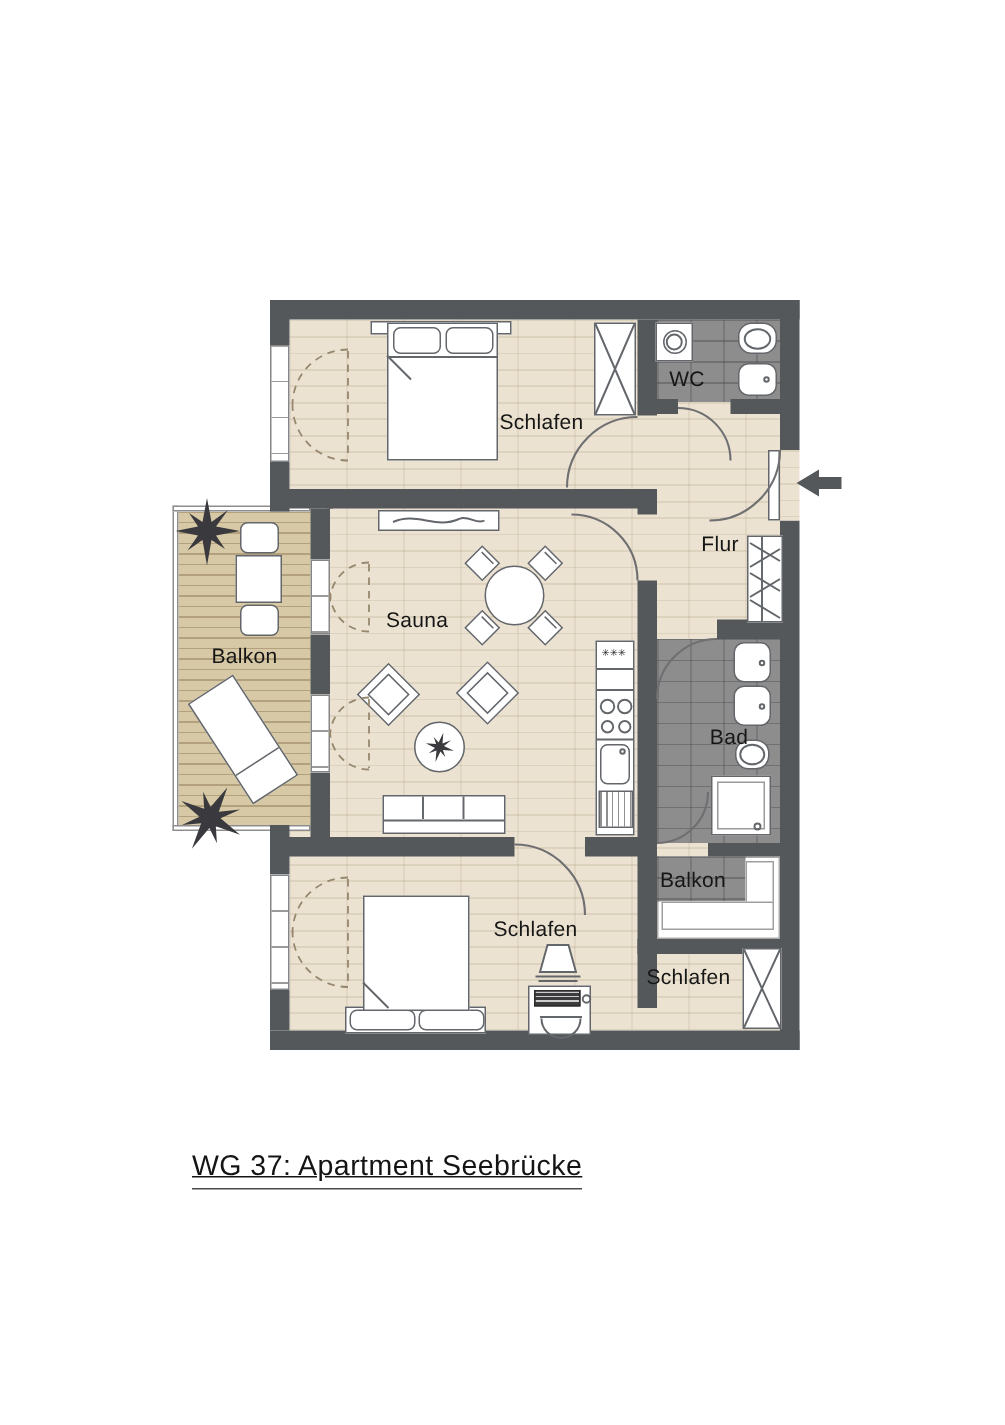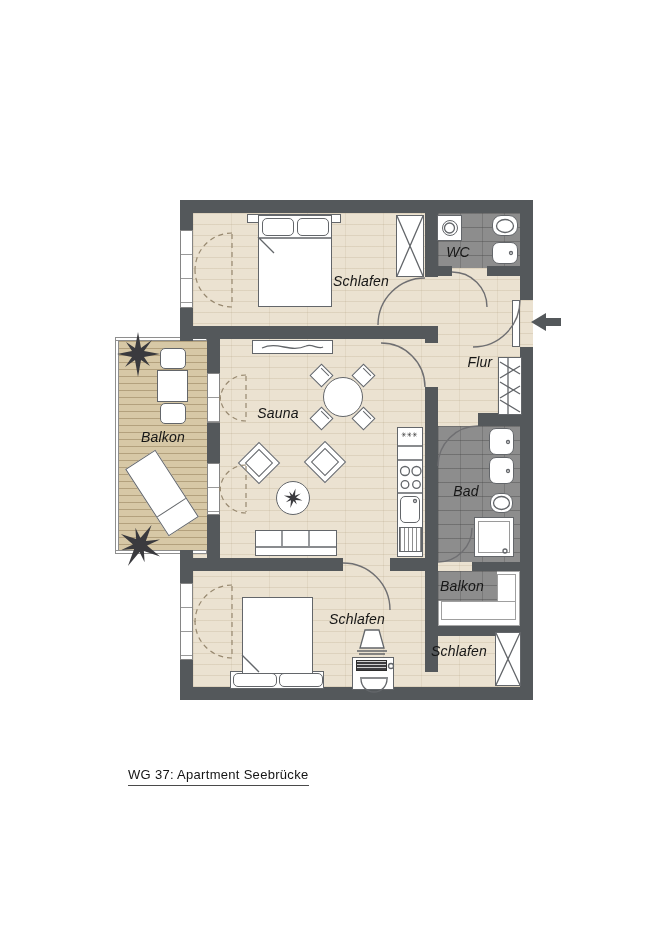--- a/index.html
+++ b/index.html
@@ -44,24 +44,24 @@
   .shower::after{content:"";position:absolute;inset:3px;border:1px solid #9a9a9a;}
   .drain{background:repeating-linear-gradient(90deg,#8f8f8f 0 1px,transparent 1px 4px),#fff;
       border:1.2px solid var(--line);box-sizing:border-box;}
   .benchw{background:#fff;border:1px solid #9f9f9f;box-sizing:border-box;}
   .saunaroom{background:#fff;border:1px solid #a8a8a8;box-sizing:border-box;}
   .lapt{background:#3c3c3f;
       background-image:repeating-linear-gradient(180deg,rgba(255,255,255,.75) 0 1px,transparent 1px 3px);
       border:1px solid #2c2c2c;box-sizing:border-box;}
   
   .lbl{position:absolute;transform:translate(-50%,-50%);font-size:14px;color:var(--text);
-      white-space:nowrap;letter-spacing:.2px;font-style:italic;}
+      white-space:nowrap;letter-spacing:.2px;}
   .ksym{position:absolute;font-size:6.5px;color:#222;letter-spacing:0;}
-  .title{position:absolute;left:128px;top:767px;font-size:13px;color:#141414;
-      letter-spacing:.3px;border-bottom:1.6px solid #4a4a4a;padding-bottom:3px;}
+  .title{position:absolute;left:128px;top:767px;font-size:19px;color:#141414;
+      letter-spacing:.3px;border-bottom:1.6px solid #4a4a4a;padding-bottom:3px;text-decoration:underline;}
 </style>
 </head>
 <body>
 
 <div class="stage">
 
   <div class="abs wood" style="left:193px;top:213px;width:327px;height:474px"></div>
   <div class="abs tilef" style="left:438px;top:213px;width:82px;height:55px"></div>
   <div class="abs tilef" style="left:438px;top:426px;width:82px;height:136px"></div>
   <div class="abs saunaroom" style="left:438px;top:571px;width:82px;height:55px"></div>
@@ -214,19 +214,19 @@
     </g>
 
     <polygon points="531,322 546,313 546,318 561,318 561,326 546,326 546,331" fill="#54585b"></polygon>
   </svg>
 
   <div class="lbl" style="left:361px;top:281px">Schlafen</div>
   <div class="lbl" style="left:458px;top:252px">WC</div>
   <div class="lbl" style="left:480px;top:362px">Flur</div>
   <div class="lbl" style="left:278px;top:413px">Sauna</div>
   <div class="lbl" style="left:163px;top:437px">Balkon</div>
-  <div class="lbl" style="left:466px;top:491px">Bad</div>
+  <div class="lbl" style="left:486px;top:491px">Bad</div>
   <div class="lbl" style="left:462px;top:586px">Balkon</div>
   <div class="lbl" style="left:357px;top:619px">Schlafen</div>
   <div class="lbl" style="left:459px;top:651px">Schlafen</div>
 
   <div class="title">WG 37: Apartment Seebrücke</div>
 </div>
 
 </body></html>

